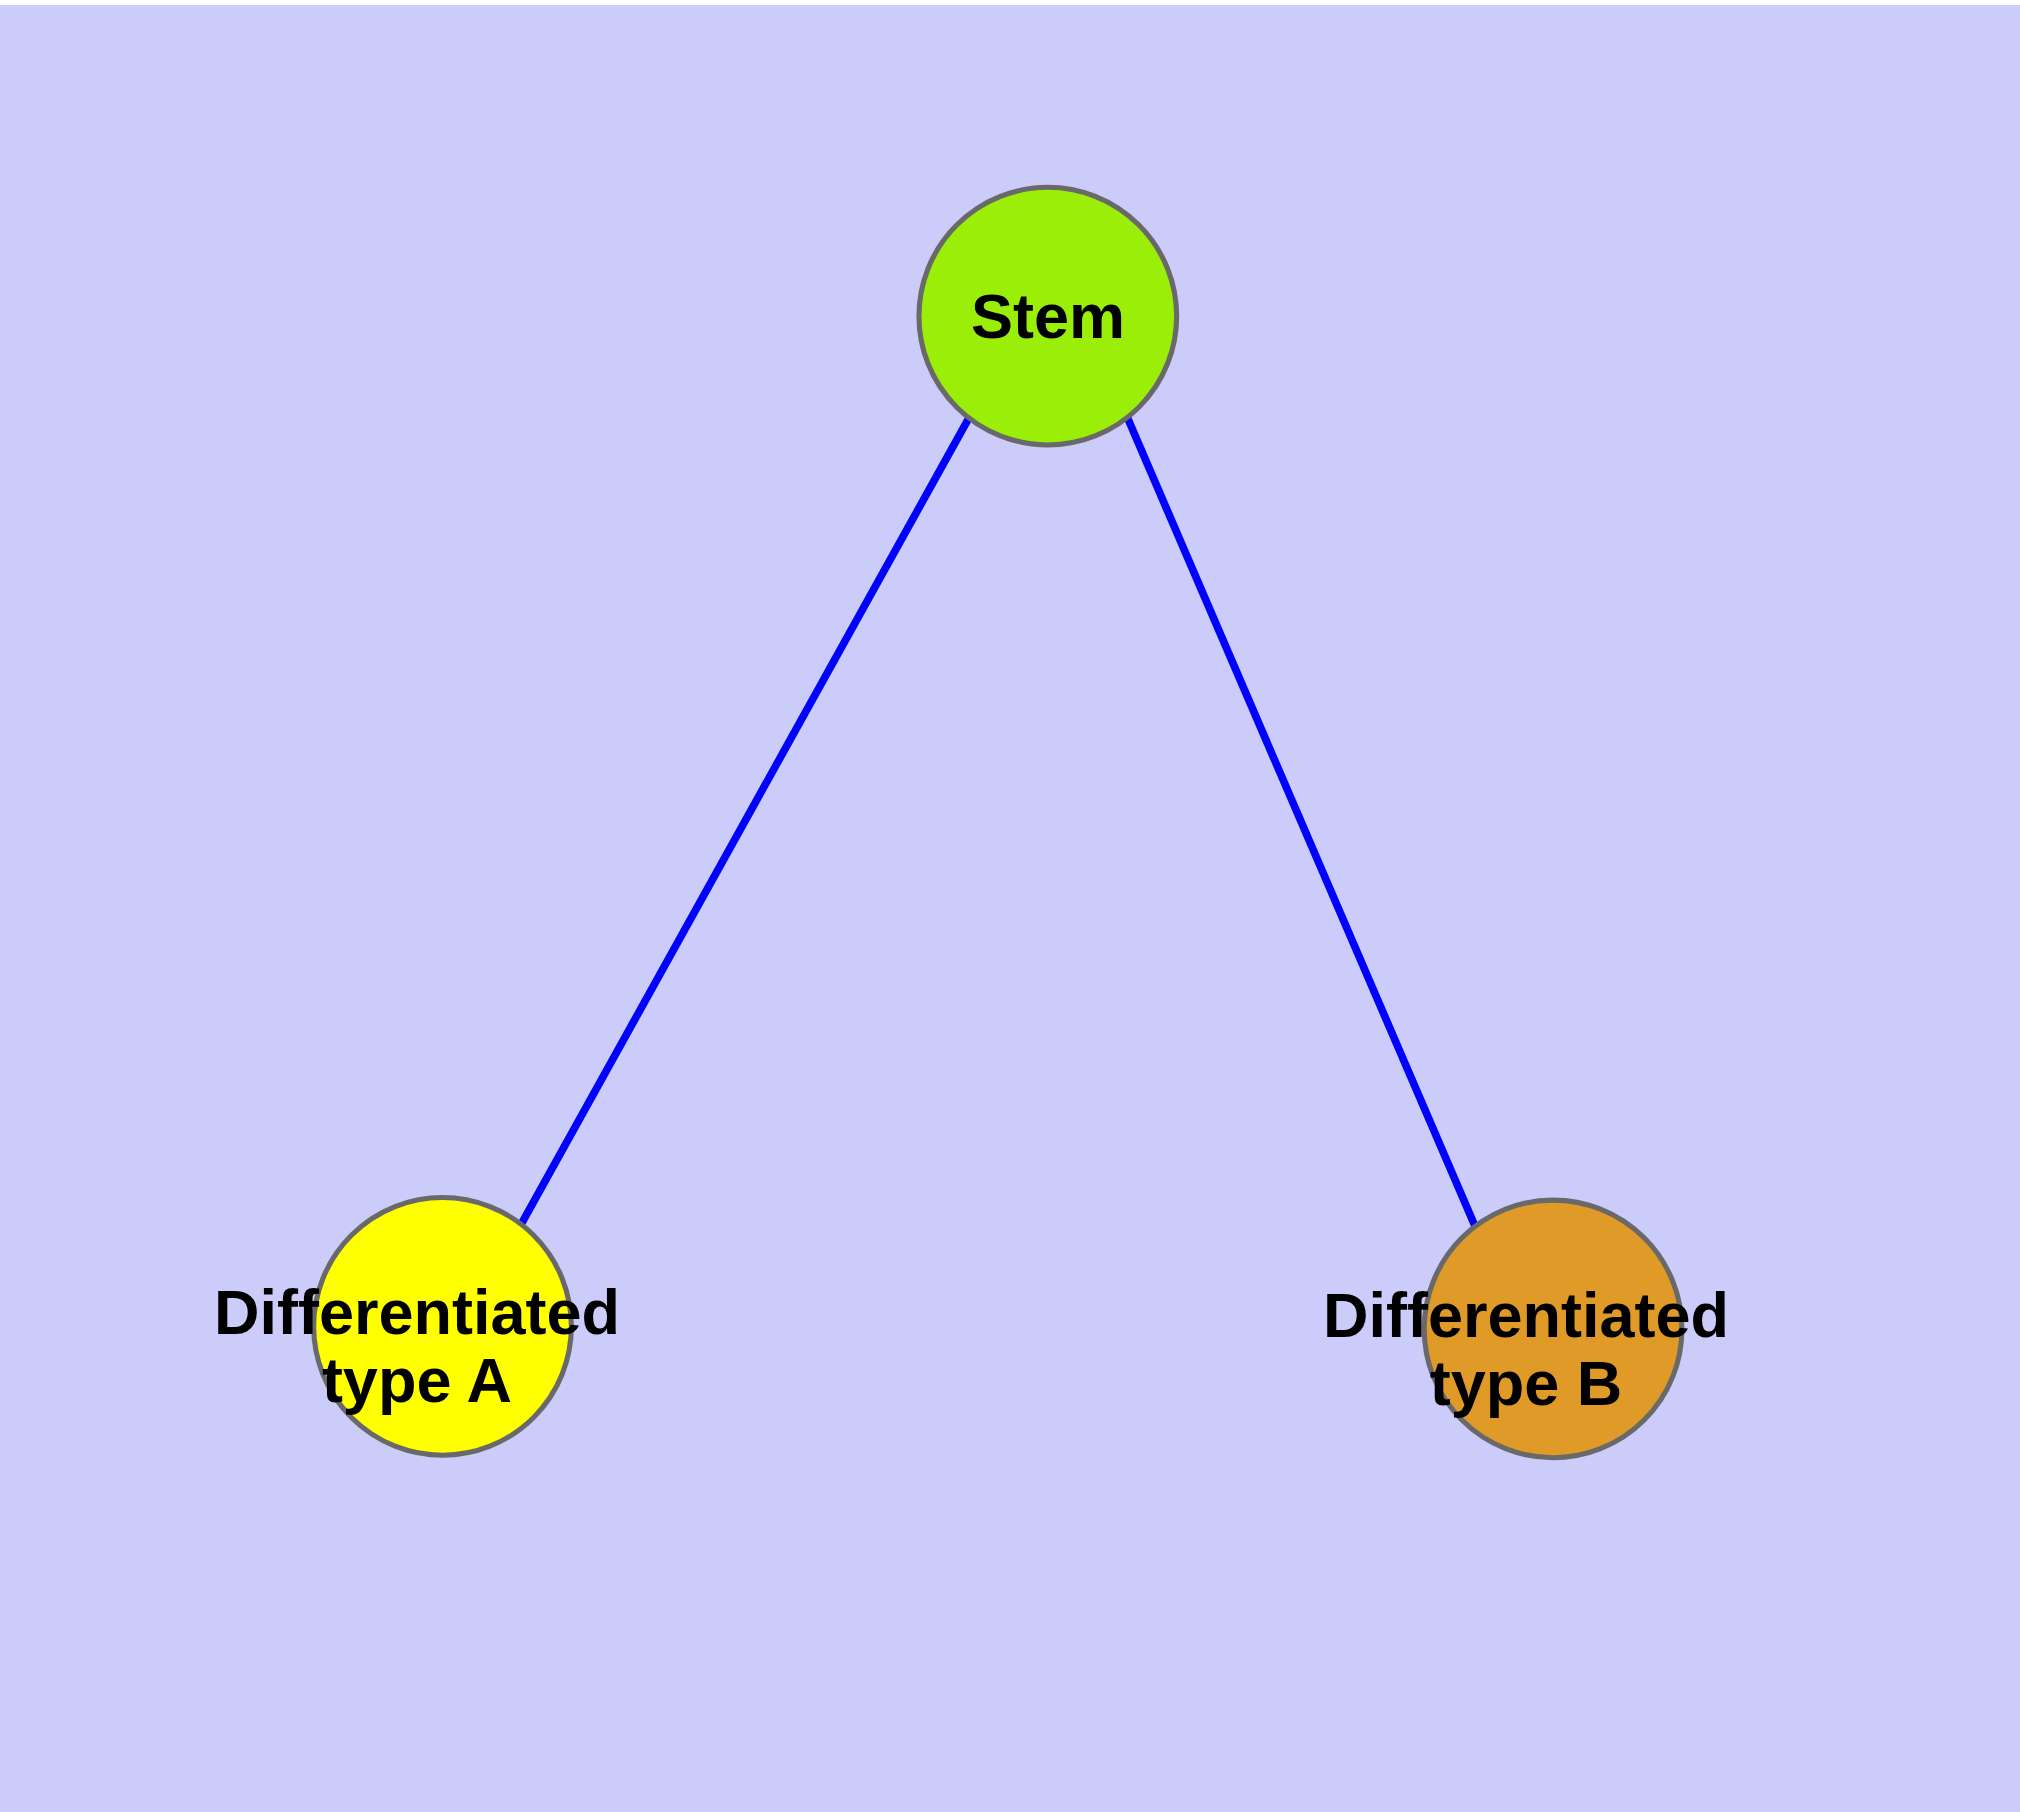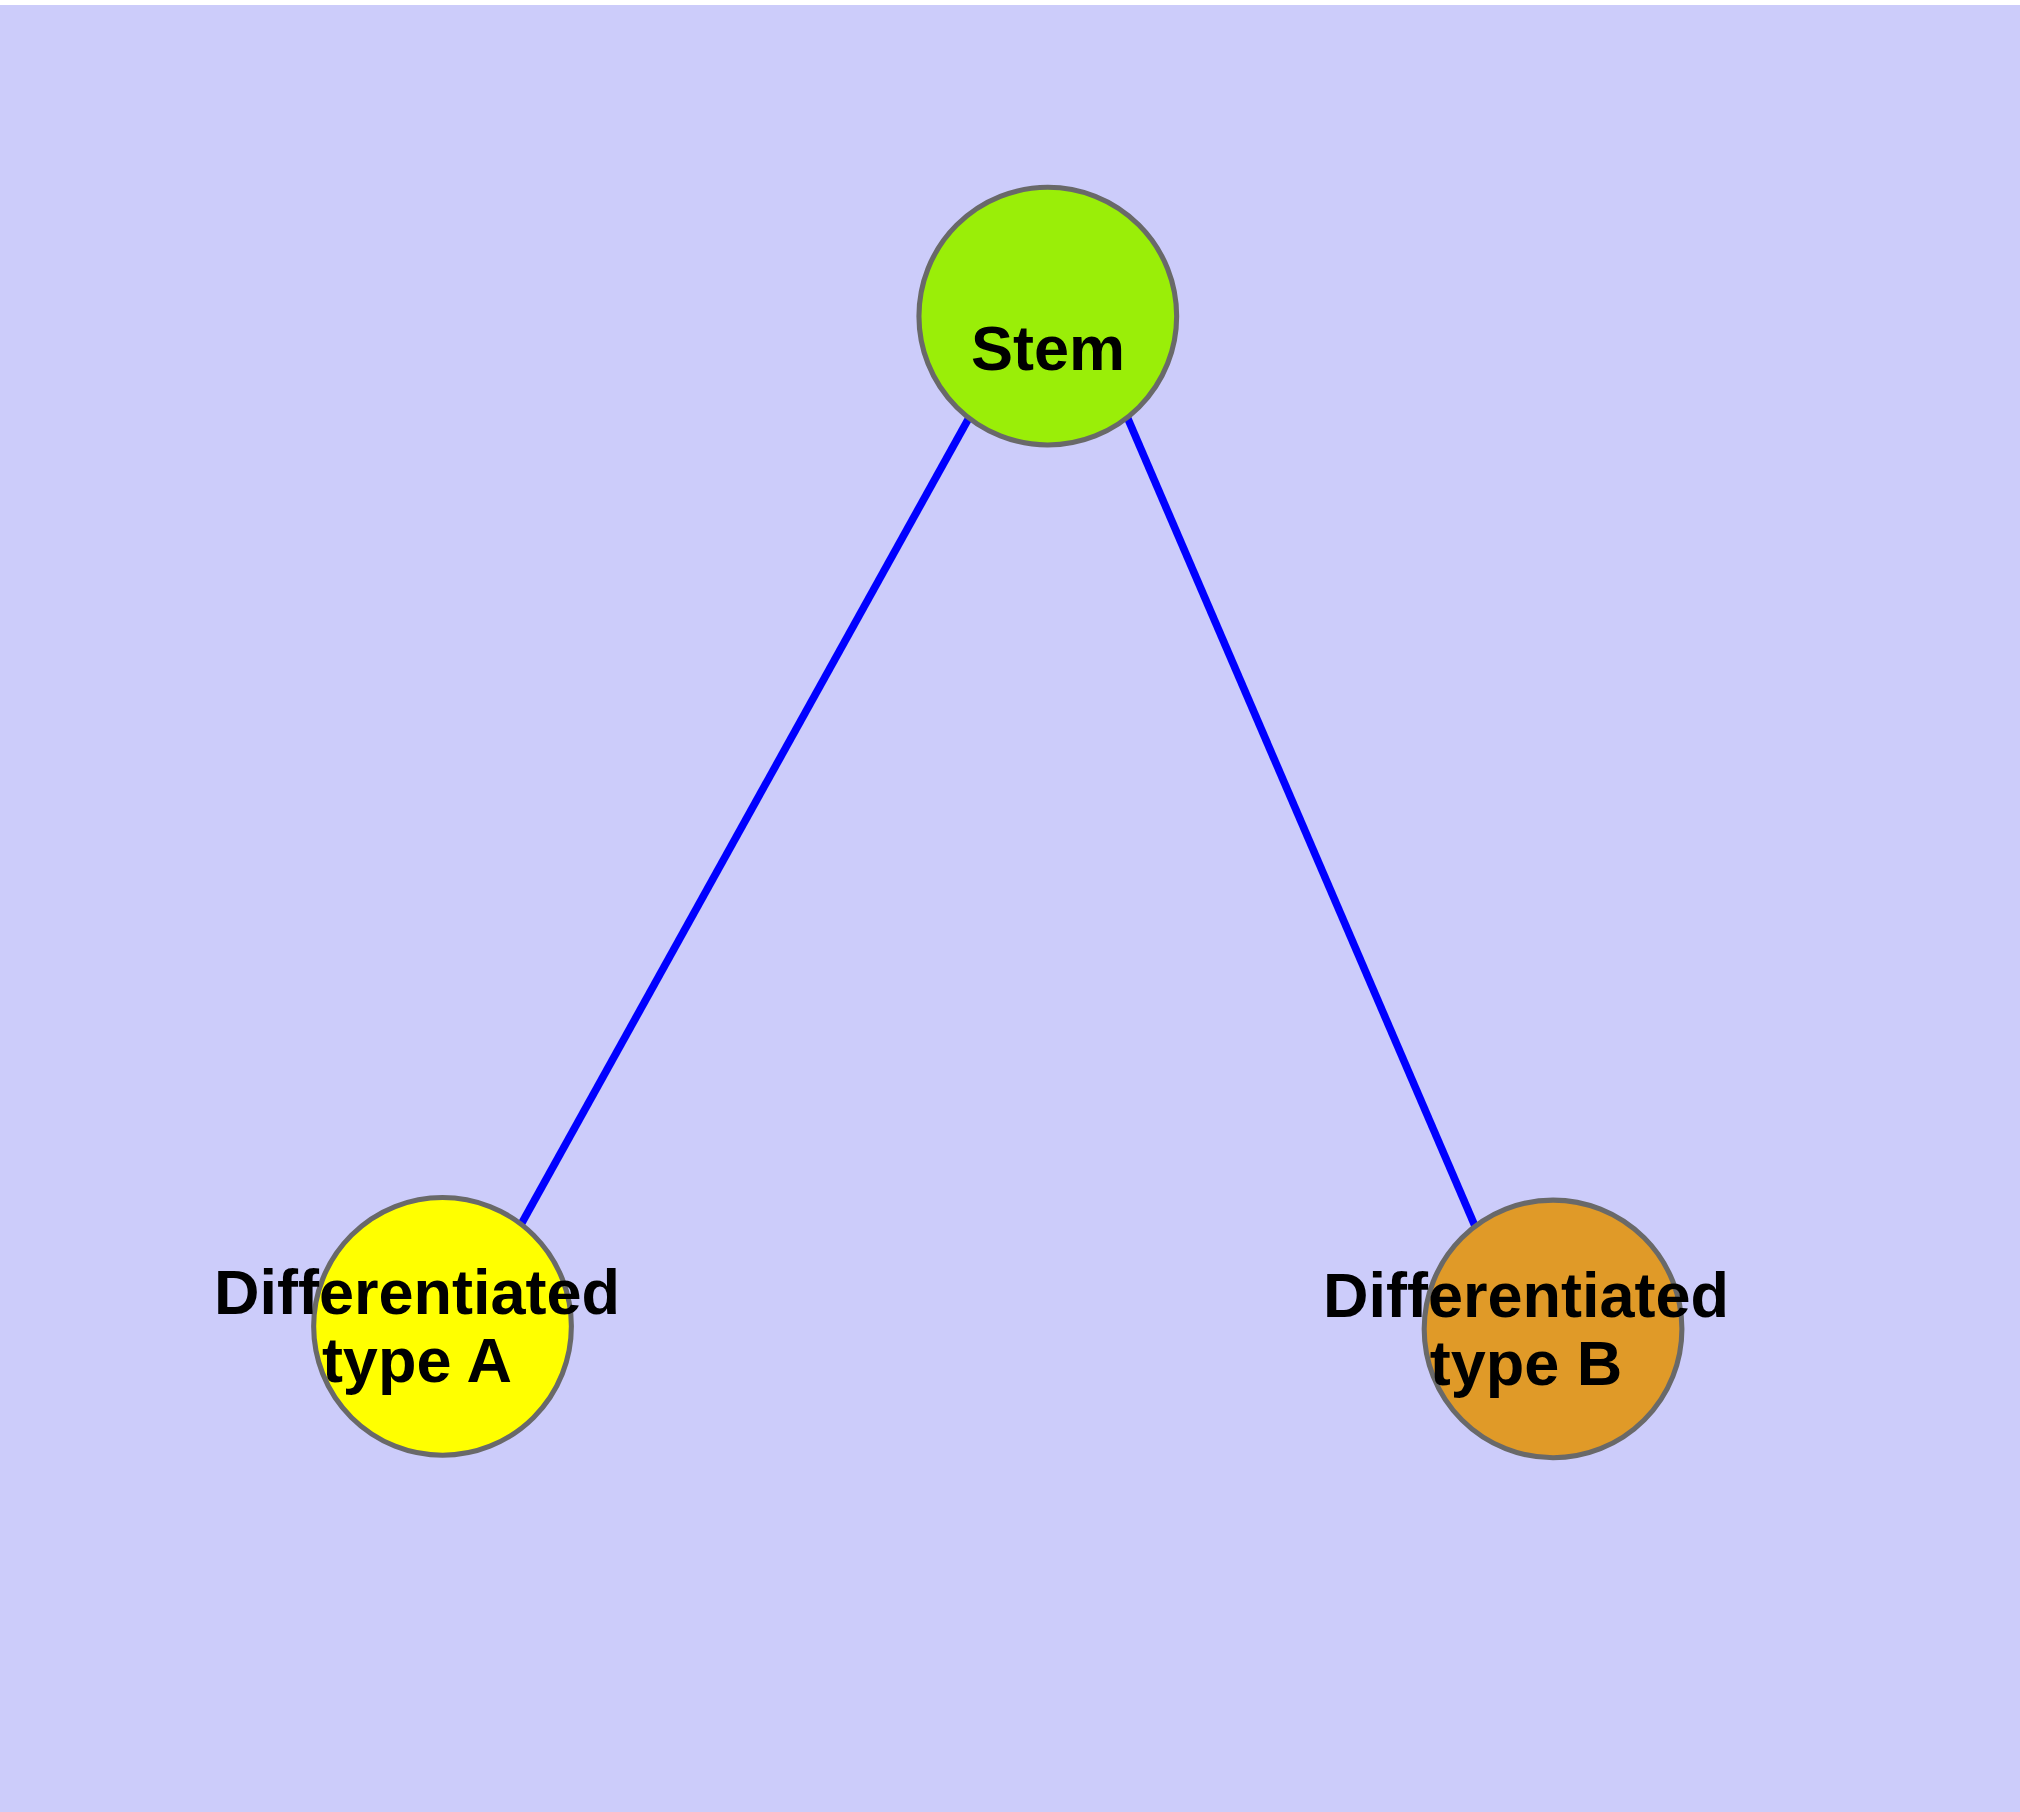--- a/index.html
+++ b/index.html
@@ -48,24 +48,24 @@
     font-weight: bold;
     color: #000000;
     text-align: center;
     line-height: 1.08;
     white-space: pre;
     pointer-events: none;
     transform: translate(-50%, -50%);
   }
   .label-stem {
     font-size: 63px;
-    margin-top: 32px;
   }
   .label-child {
     font-size: 63px;
+    margin-top: 20px;
   }
 </style>
 </head>
 <body>
 
 <div id="canvas">
 
   <div id="plot-bg"></div>
 
   <svg id="graph" viewBox="0 0 2384 2138" preserveAspectRatio="none">

